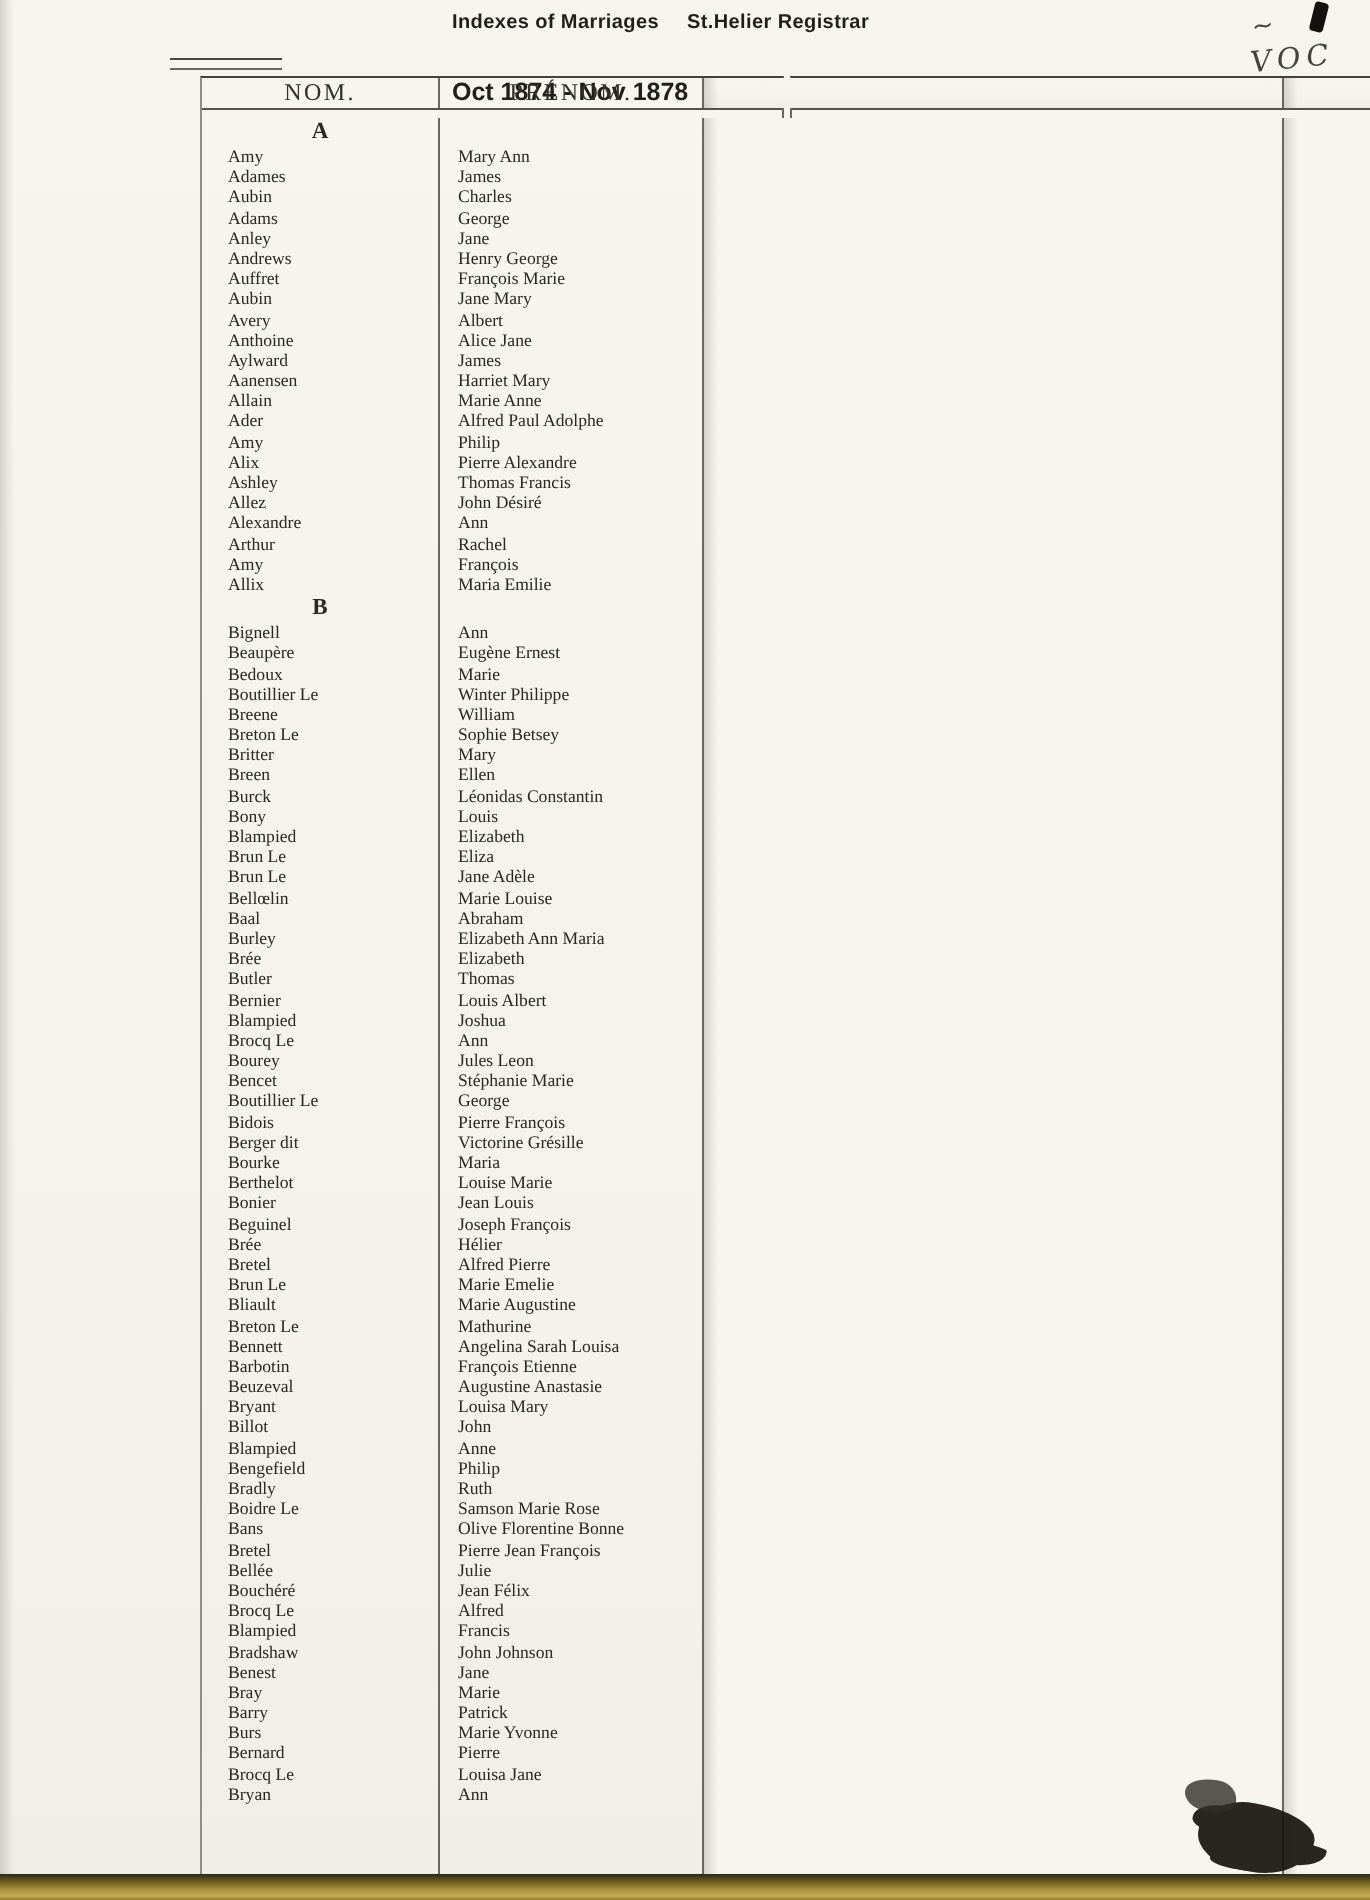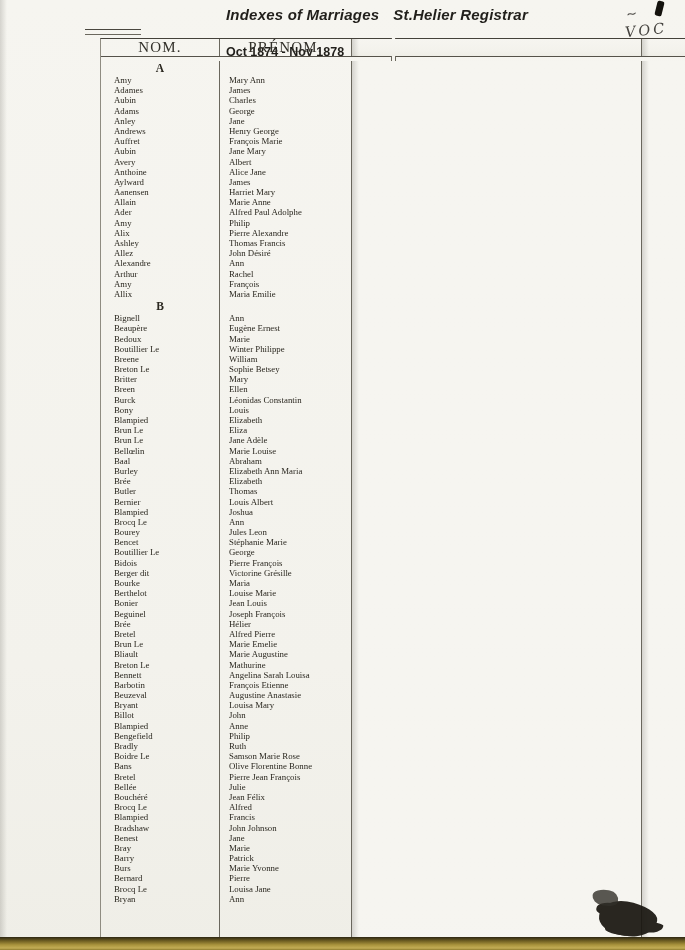--- a/index.html
+++ b/index.html
@@ -6,42 +6,42 @@
   .page{
     position:relative;width:685px;height:950px;overflow:hidden;
     background:linear-gradient(180deg,#f6f5f0 0%,#f3f2ec 70%,#efeee7 100%);
     font-family:"Liberation Serif","DejaVu Serif",serif;color:#2b2820;
   }
   .page::before{content:"";position:absolute;left:0;top:0;bottom:0;width:7px;
     background:linear-gradient(to right,rgba(60,58,50,.18),rgba(60,58,50,0));pointer-events:none;}
   
   .title-block{position:absolute;left:226px;top:6px;
     font-family:"Liberation Sans","DejaVu Sans",sans-serif;font-weight:bold;color:#211f1b;}
-  .title-line{font-size:15px;letter-spacing:.2px;font-style:italic;}
+  .title-line{font-size:10px;letter-spacing:.2px;}
   .title-line .gap{display:inline-block;width:14px;}
   .subtitle{font-size:12.5px;margin-top:22px;}
   
   .pencil-note{position:absolute;right:18px;top:22px;color:#45433f;font-size:14.5px;
     letter-spacing:3px;transform:rotate(-6deg) skewX(-10deg);font-family:"DejaVu Serif",serif;}
   .pencil-squiggle{position:absolute;right:48px;top:6px;color:#45433f;font-size:13px;
     transform:rotate(-8deg);font-family:"DejaVu Sans",sans-serif;}
   .corner-ink{position:absolute;right:22px;top:1px;width:7px;height:15px;background:#14120e;
     transform:rotate(14deg);border-radius:2px;}
   .edge-tick{position:absolute;left:85px;top:29px;width:56px;height:4px;
     border-top:1.6px solid #4a473f;border-bottom:1px solid #6b685e;}
   
   .index-table{position:absolute;left:100px;top:38px;width:585px;height:899px;
     display:flex;gap:3px;}
   .half{display:flex;flex-direction:column;border-top:1.6px solid #44413a;}
   .half-left{width:292px;border-left:1px solid #8f8c81;border-right:1px solid #6a675d;}
   .half-right{width:290px;border-left:1px solid #6a675d;}
   .col-headers{display:grid;height:30px;align-items:center;border-bottom:1.3px solid #55524a;}
   .half-left .col-headers,.half-left .col-body .row{grid-template-columns:118px 132px 40px;}
   .half-right .col-headers,.half-right .col-body .row{grid-template-columns:100px 145px 45px;}
-  .hcell{font-size:15px;letter-spacing:1.2px;text-align:left;color:#33312a;height:100%;
+  .hcell{font-size:12px;letter-spacing:1.2px;text-align:left;color:#33312a;height:100%;
     display:flex;align-items:center;justify-content:center;}
   .hcell.prenom,.hcell.page{border-left:1px solid #6a675d;}
   .col-body{display:flex;flex-direction:column;flex:1;padding-top:4px;}
   .row{display:grid;height:10.2px;line-height:10.2px;}
   .row.section-row{height:14px;line-height:14px;}
   .row.filler{flex:1;}
   .cell{font-size:8.8px;white-space:nowrap;overflow:hidden;color:#2b2820;}
   .cell.nom{padding-left:13px;}
   .cell.prenom{padding-left:9px;border-left:1px solid #6a675d;}
   .cell.page{text-align:right;padding-right:9px;border-left:1px solid #6a675d;

